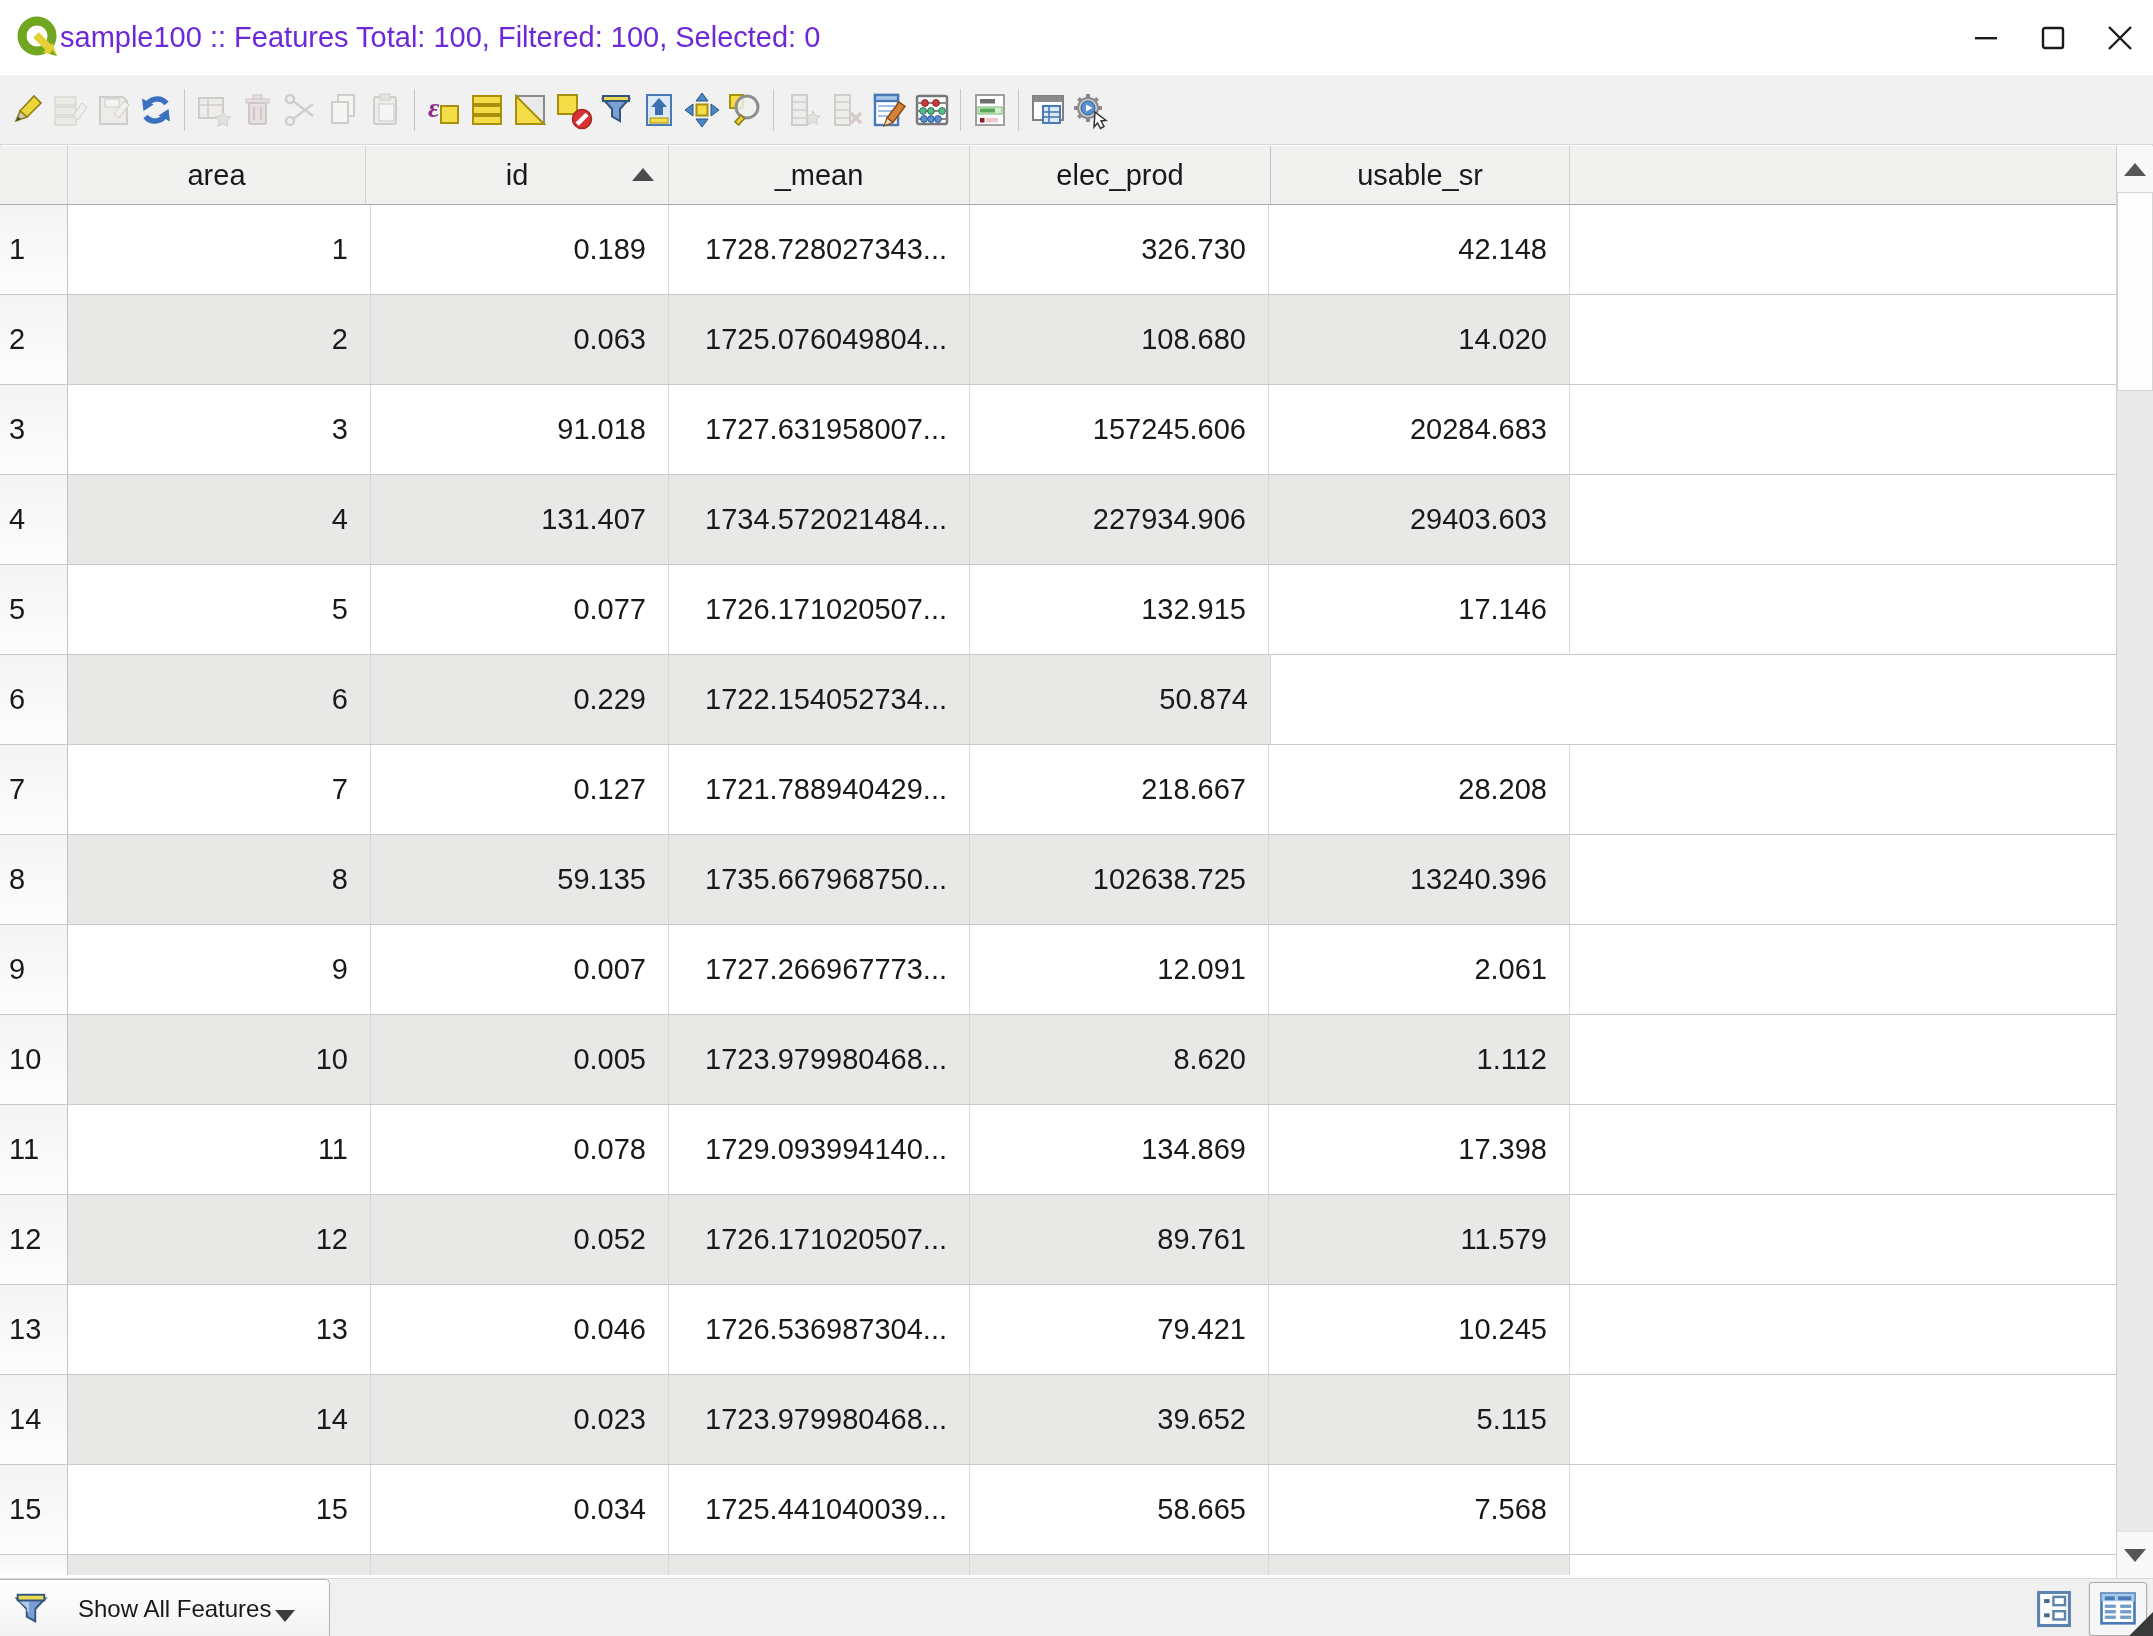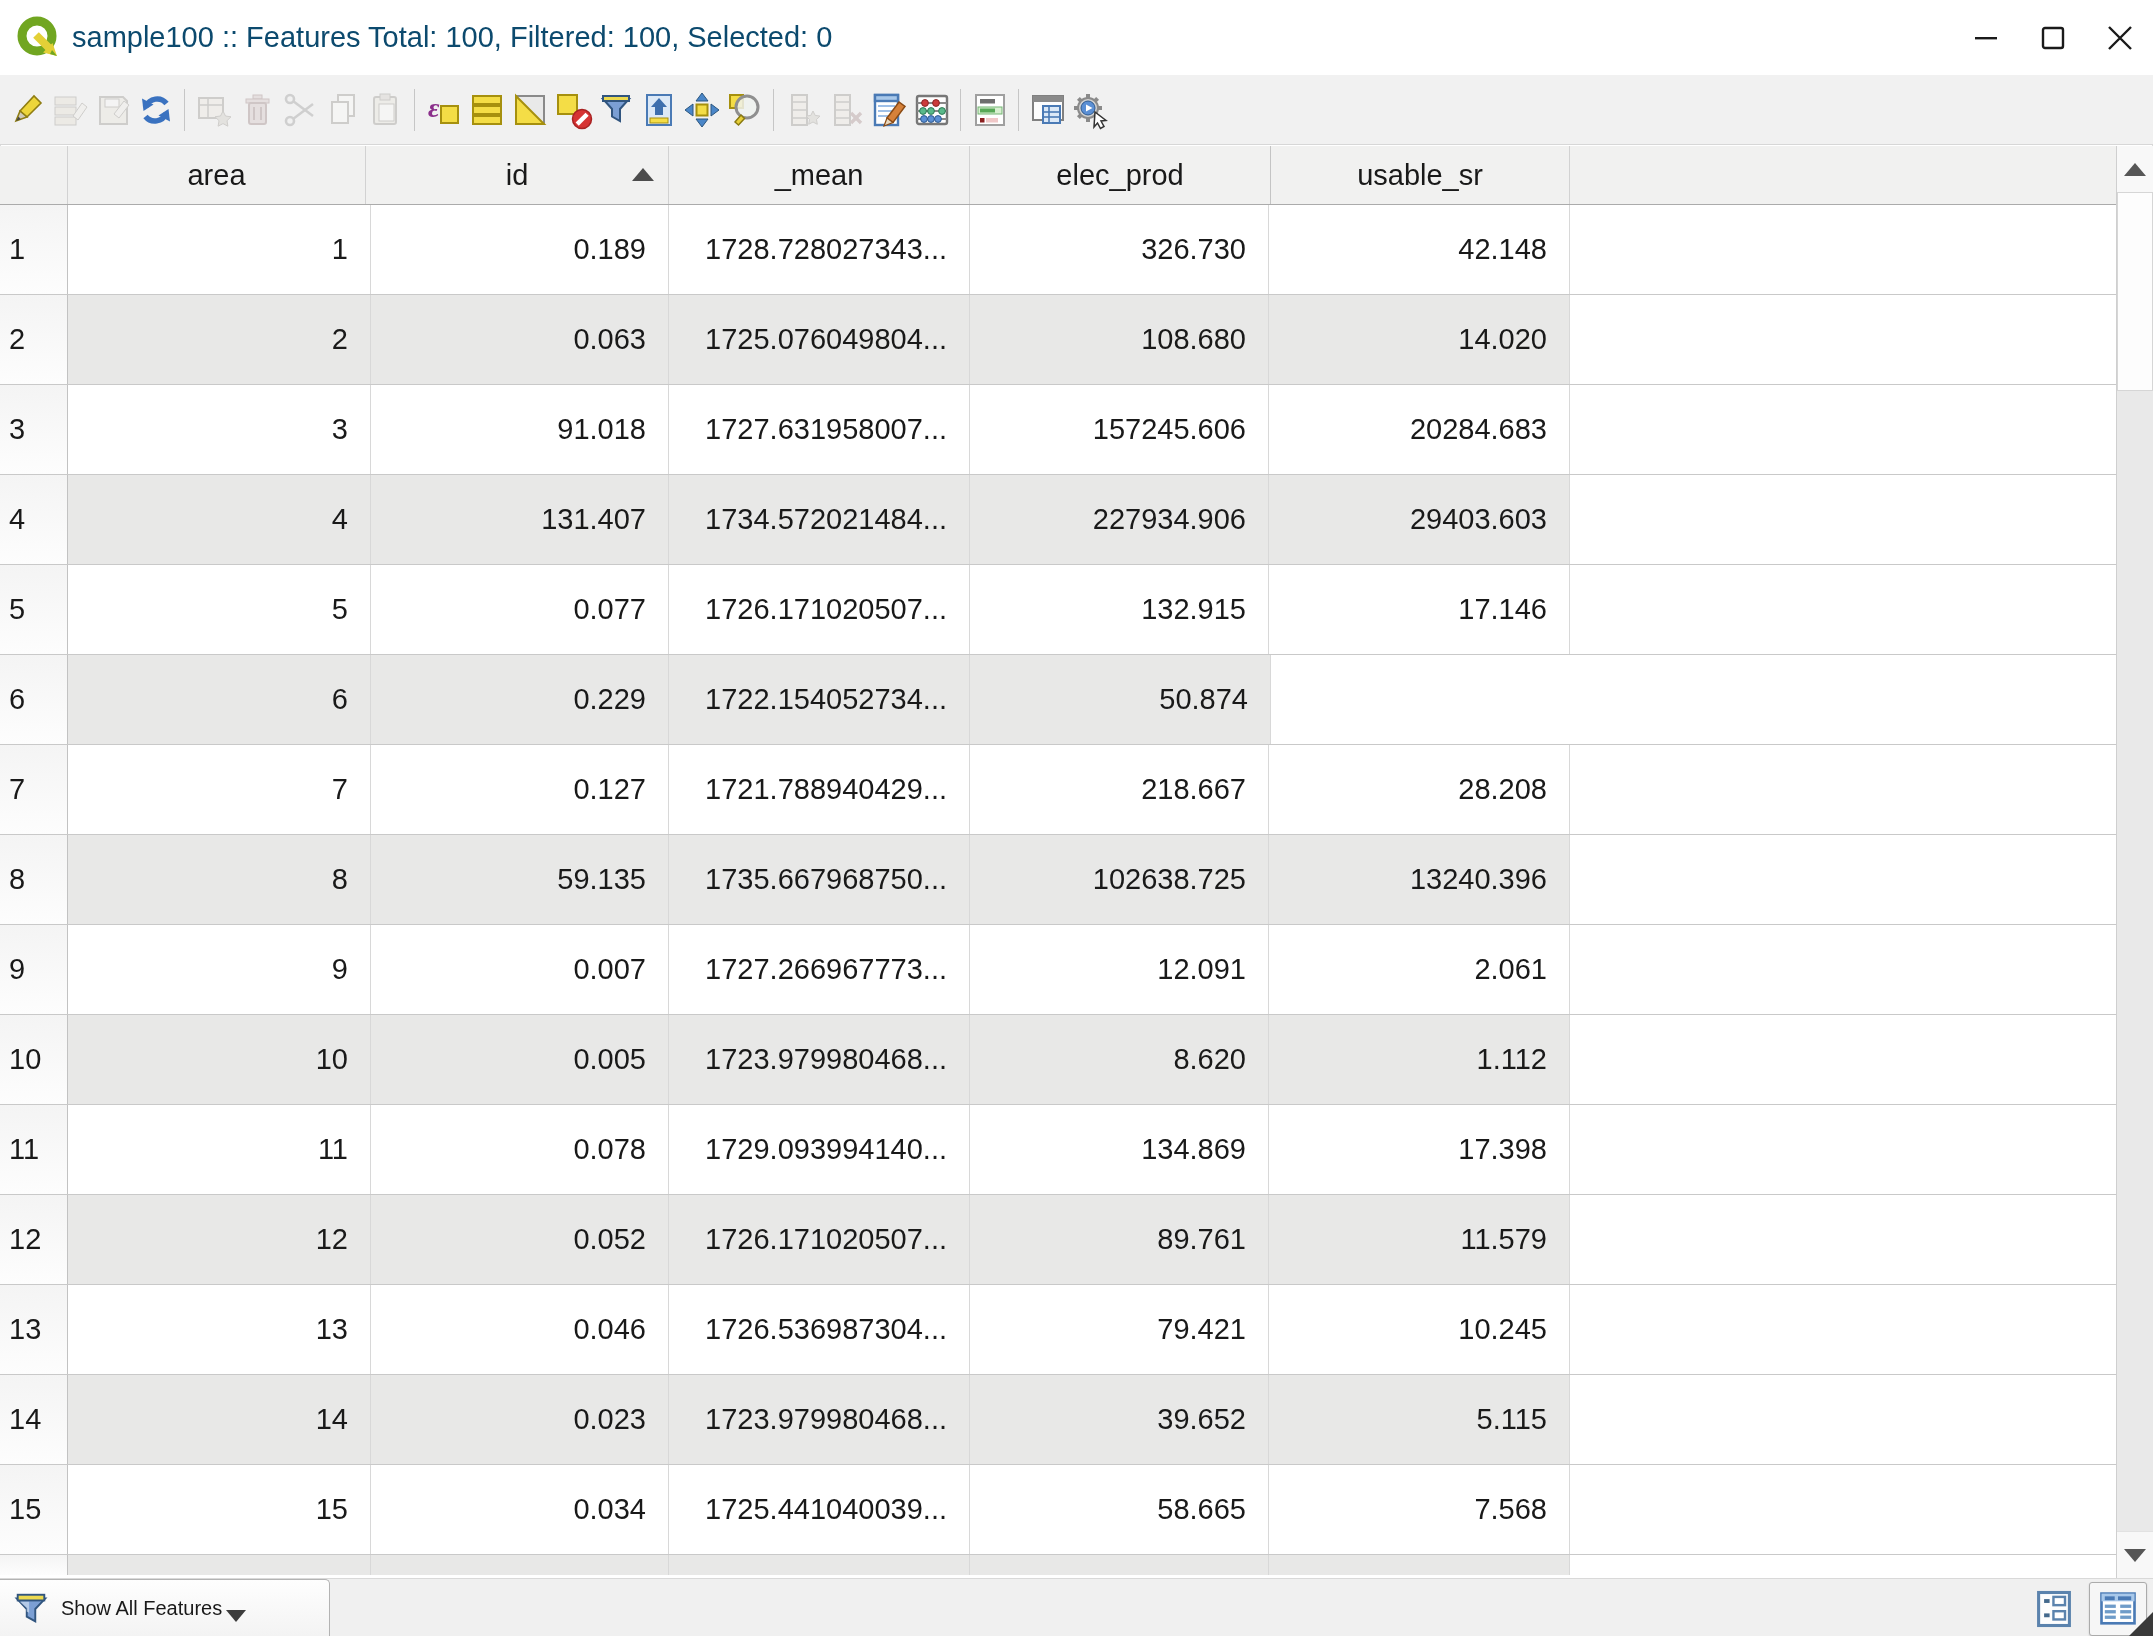--- a/index.html
+++ b/index.html
@@ -4,21 +4,21 @@
 <style>
   html,body{margin:0;padding:0;background:#fff;}
   .window{
     position:relative;width:2153px;height:1636px;overflow:hidden;background:#fff;
     font-family:"Liberation Sans","DejaVu Sans",sans-serif;color:#191919;
     box-shadow:inset 0 0 0 1px rgba(0,0,0,.14);
   }
   
   .titlebar{position:absolute;top:0;left:0;width:2153px;height:75px;background:#fff;display:flex;align-items:center;}
   .titlebar .logo{margin-left:16px;flex:0 0 auto;}
-  .title-text{margin-left:12px;font-size:29px;color:#0c4a6e;white-space:nowrap;}
+  .title-text{margin-left:0;font-size:29px;color:#6d28d9;white-space:nowrap;}
   .winbtns{position:absolute;right:0;top:0;height:75px;display:flex;}
   .winbtn{width:67px;height:75px;display:flex;align-items:center;justify-content:center;}
   
   .toolbar{position:absolute;top:75px;left:0;width:2153px;height:70px;background:#f1f1f1;
     border-bottom:1px solid #d7d7d7;display:flex;align-items:center;padding-left:5px;box-sizing:border-box;}
   .tbtn{width:43px;height:60px;display:flex;align-items:center;justify-content:center;flex:0 0 auto;}
   .tbtn svg{width:40px;height:40px;}
   .tbtn.dis svg{opacity:.38;filter:grayscale(45%);}
   .tsep{width:1px;height:42px;background:#c6c6c6;margin:0 7px;flex:0 0 auto;}
   
@@ -50,21 +50,21 @@
   .tri-down{width:0;height:0;border-left:11px solid transparent;border-right:11px solid transparent;border-top:13px solid #565656;}
   .sb-track{position:absolute;left:0;right:0;top:46px;bottom:46px;background:#e9e9e9;}
   .sb-thumb{position:absolute;left:0;right:0;top:46px;height:199px;background:#fdfdfd;
     border:1px solid #d6d6d6;box-sizing:border-box;}
   
   .statusbar{position:absolute;top:1578px;left:0;width:2153px;height:58px;background:#f0f0f0;
     border-top:1px solid #d9d9d9;box-sizing:border-box;}
   .filter-btn{position:absolute;left:0;top:0;height:58px;width:330px;box-sizing:border-box;
     background:linear-gradient(180deg,#fefefe,#f3f3f3);border:1px solid #b3b3b3;border-left:none;border-bottom:none;
     border-radius:0 5px 0 0;display:flex;align-items:center;padding:0 12px;}
-  .filter-btn .label{font-size:20px;margin-left:11px;white-space:nowrap;}
+  .filter-btn .label{font-size:24px;margin-left:28px;white-space:nowrap;}
   .caret{width:0;height:0;border-left:10px solid transparent;border-right:10px solid transparent;
     border-top:12px solid #3c3c3c;margin-left:4px;margin-top:14px;}
   .view-btns{position:absolute;right:6px;top:3px;display:flex;align-items:center;gap:6px;}
   .vbtn{width:56px;height:52px;display:flex;align-items:center;justify-content:center;border:1px solid transparent;}
   .vbtn.active{background:#f6f6f6;border:1px solid #ababab;border-radius:3px;box-shadow:0 1px 2px rgba(0,0,0,.15);}
   .resize-grip{position:absolute;right:0;bottom:0;width:0;height:0;
     border-left:24px solid transparent;border-bottom:24px solid #3a3a3a;}
 </style>
 </head>
 <body>

